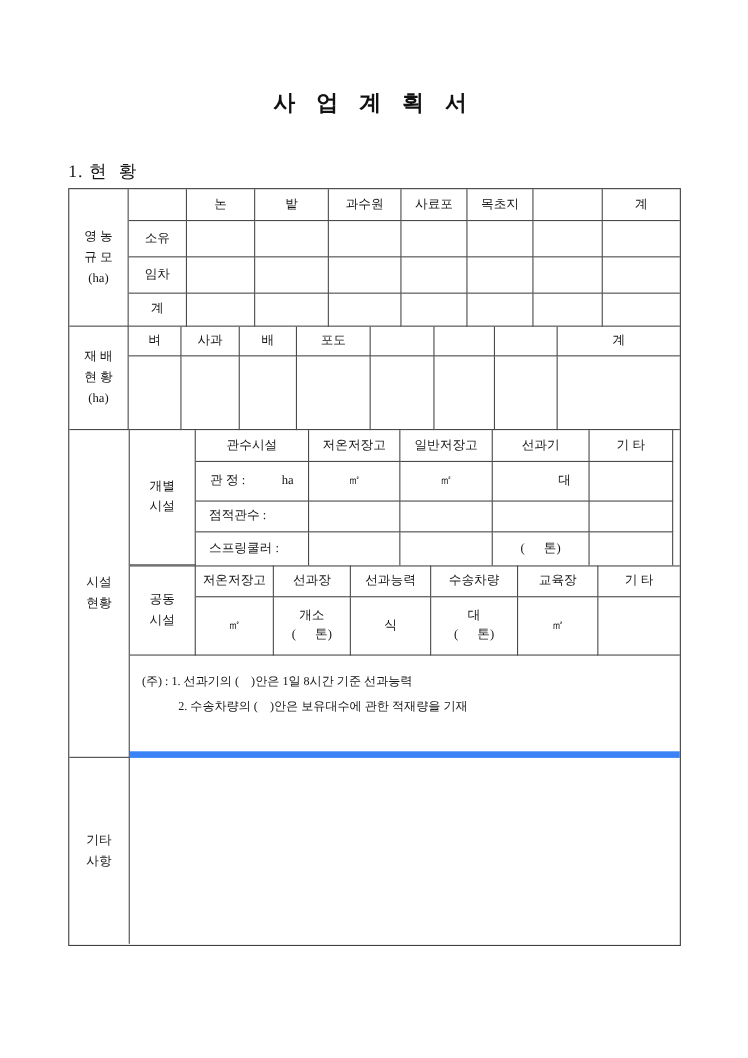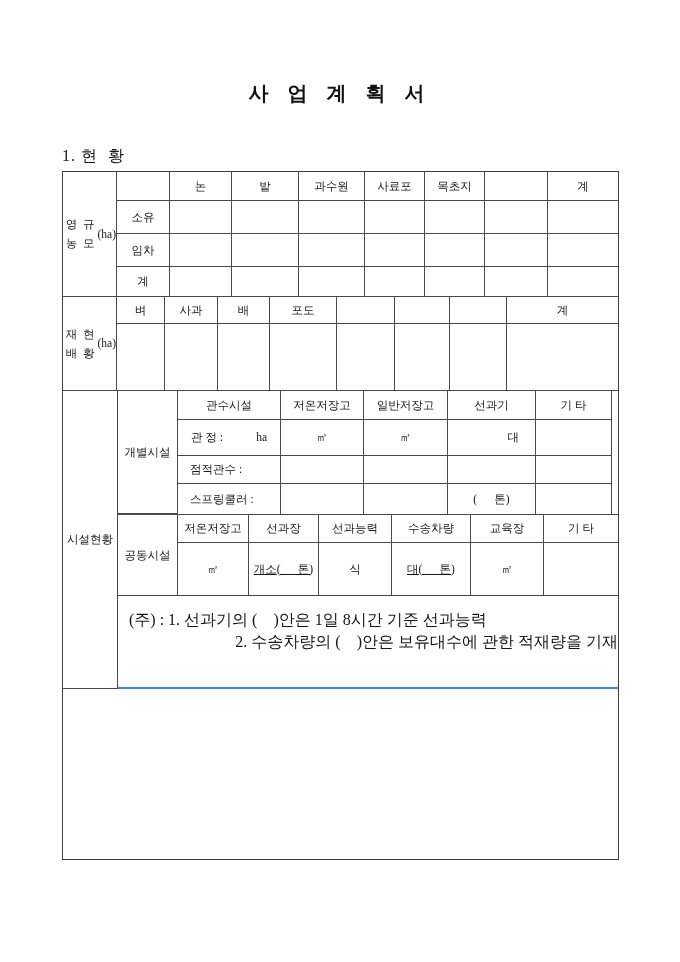--- a/index.html
+++ b/index.html
@@ -22,46 +22,46 @@
   .grid{display:grid;box-sizing:border-box;}
   .grid *{box-sizing:border-box;}
   .c{
     border-right:1px solid #4a4a4a;border-bottom:1px solid #4a4a4a;
     display:flex;align-items:center;justify-content:center;
     font-size:11.5px;line-height:15px;text-align:center;overflow:hidden;
   }
   .nr{border-right:none;}
   .nb{border-bottom:none;}
   .tt{border-top:1px solid #4a4a4a;}
-  .col{flex-direction:row;}
+  .col{flex-direction:column;}
   .col span{display:block;line-height:19px;}
-  .units span{line-height:17px;text-decoration:underline;}
+  .units span{line-height:17px;}
   .lf{justify-content:flex-start;padding-left:12px;text-align:left;}
   .sb{justify-content:space-between;padding:0 13px;text-align:left;}
   .rt{justify-content:flex-end;padding-right:16px;}
   
   .ga{grid-template-columns:54px 53px 62px 67px 66px 60px 60px 63px 1fr;
       grid-template-rows:29px 33px 33px 1fr;height:125px;}
   
   .gb{grid-template-columns:54px 48px 53px 52px 67px 58px 55px 57px 1fr;
       grid-template-rows:27px 1fr;height:94px;}
   
   .secc{display:flex;height:298px;}
   .clabel{width:54px;flex:none;}
   .ccontent{width:500px;flex:none;display:flex;flex-direction:column;}
   .gc1{grid-template-columns:60px 103px 83px 84px 88px 76px 6px;
        grid-template-rows:29px 36px 28px 1fr;height:123px;}
   .spacer{grid-column:7;grid-row:1/5;border:none;}
   .gc2{grid-template-columns:60px 71px 70px 73px 79px 73px 1fr;
        grid-template-rows:29px 1fr;height:82px;}
   .note{
-    height:93px;border-bottom:2px solid #3b82f6;box-sizing:border-box;
-    font-size:16px;line-height:22px;padding:13px 0 0 11px;text-align:left;
-  }
-  .note .l2{margin-left:18px;text-align:right;}
+    height:93px;border-bottom:6px solid #3b82f6;box-sizing:border-box;
+    font-size:11px;line-height:22px;padding:13px 0 0 11px;text-align:left;
+  }
+  .note .l2{margin-left:33px;}
   
   .secd{display:flex;height:169px;}
   .dlabel{width:54px;flex:none;}
   .dcontent{flex:1;}
 </style>
 </head>
 <body>
 
 <div>
 
@@ -208,17 +208,21 @@
 
         <div class="note">
           <div class="pre">(주) : 1. 선과기의 (    )안은 1일 8시간 기준 선과능력</div>
           <div class="l2 pre">2. 수송차량의 (    )안은 보유대수에 관한 적재량을 기재</div>
         </div>
 
       </div>
     </div>
 
     <div class="secd">
+      <div class="c col dlabel nb">
+        <span>기타</span>
+        <span>사항</span>
+      </div>
       <div class="dcontent"></div>
     </div>
 
   </div>
 </div>
 
 </body></html>

